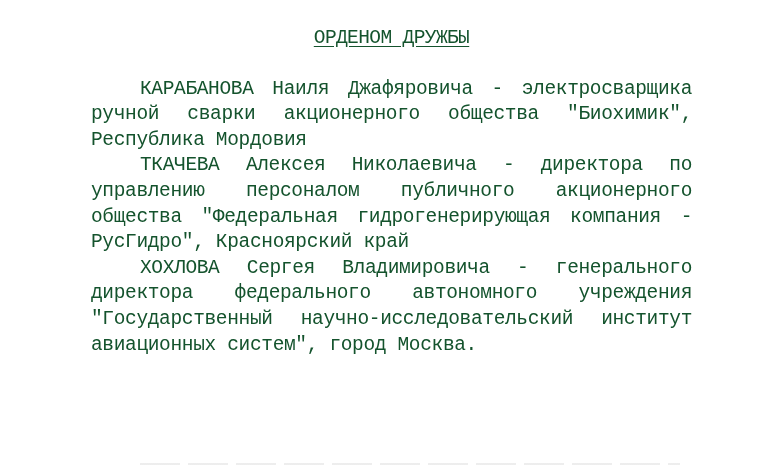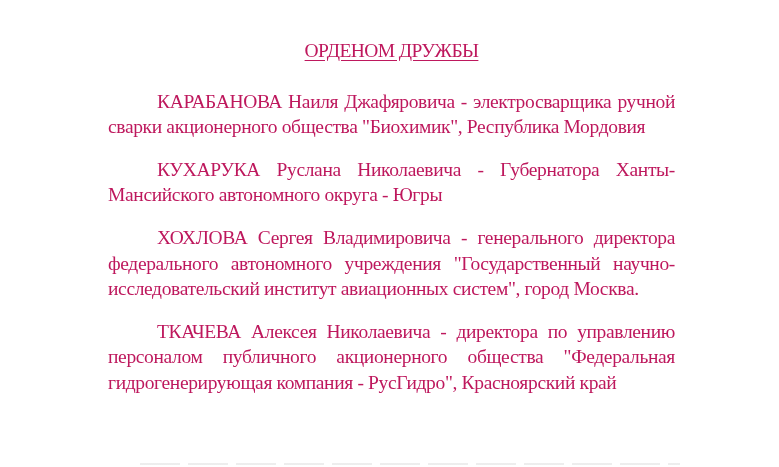--- a/index.html
+++ b/index.html
@@ -1,53 +1,49 @@
 <!DOCTYPE html>
 <html><head>
 <meta charset="utf-8">
 <style>
   html, body { margin: 0; padding: 0; background: #ffffff; }
   body { width: 779px; height: 467px; overflow: hidden; position: relative; }
   .page {
-    position: absolute; left: 91px; top: 38px; width: 601px;
-    font-family: Liberation Serif, serif; font-size: 19.5px; color: #be185d;
+    position: absolute; left: 91px; top: 26px; width: 601px;
+    font-family: Liberation Mono, monospace; font-size: 19.5px; color: #14532d;
     line-height: 25.6px;
   }
   .title {
     text-align: center; text-decoration: underline; margin: 0 0 25px 0;
     font-size: 19.5px; font-weight: normal; letter-spacing: -0.6px;
     text-underline-offset: 3px;
   }
-  .entry { text-align: justify; text-indent: 49px; margin: 17px; letter-spacing: -0.35px; }
+  .entry { text-align: justify; text-indent: 49px; margin: 0; letter-spacing: -0.35px; }
   .surname { }
   .cutoff {
     position: absolute; left: 140px; top: 459px; width: 540px; height: 8px;
     overflow: hidden;
   }
   .cutoff .line { height: 2px; margin-top: 4px; background: repeating-linear-gradient(90deg, #dcdcdc 0 40px, transparent 40px 48px); opacity: 0.5; }
 </style>
 </head>
 <body>
 
 <div class="page">
   <h2 class="title">ОРДЕНОМ ДРУЖБЫ</h2>
 
   <p class="entry">
     <span class="surname">КАРАБАНОВА</span>
     <span>Наиля Джафяровича - электросварщика ручной сварки акционерного общества "Биохимик", Республика Мордовия</span>
   </p>
   <p class="entry">
-    <span class="surname">КУХАРУКА</span>
-    <span>Руслана Николаевича - Губернатора Ханты-Мансийского автономного округа - Югры</span>
+    <span class="surname">ТКАЧЕВА</span>
+    <span>Алексея Николаевича - директора по управлению персоналом публичного акционерного общества "Федеральная гидрогенерирующая компания - РусГидро", Красноярский край</span>
   </p>
   <p class="entry">
     <span class="surname">ХОХЛОВА</span>
     <span>Сергея Владимировича - генерального директора федерального автономного учреждения "Государственный научно-исследовательский институт авиационных систем", город Москва.</span>
-  </p>
-  <p class="entry">
-    <span class="surname">ТКАЧЕВА</span>
-    <span>Алексея Николаевича - директора по управлению персоналом публичного акционерного общества "Федеральная гидрогенерирующая компания - РусГидро", Красноярский край</span>
   </p>
 </div>
 
 <div class="cutoff">
   <div class="line"></div>
 </div>
 
 </body></html>

